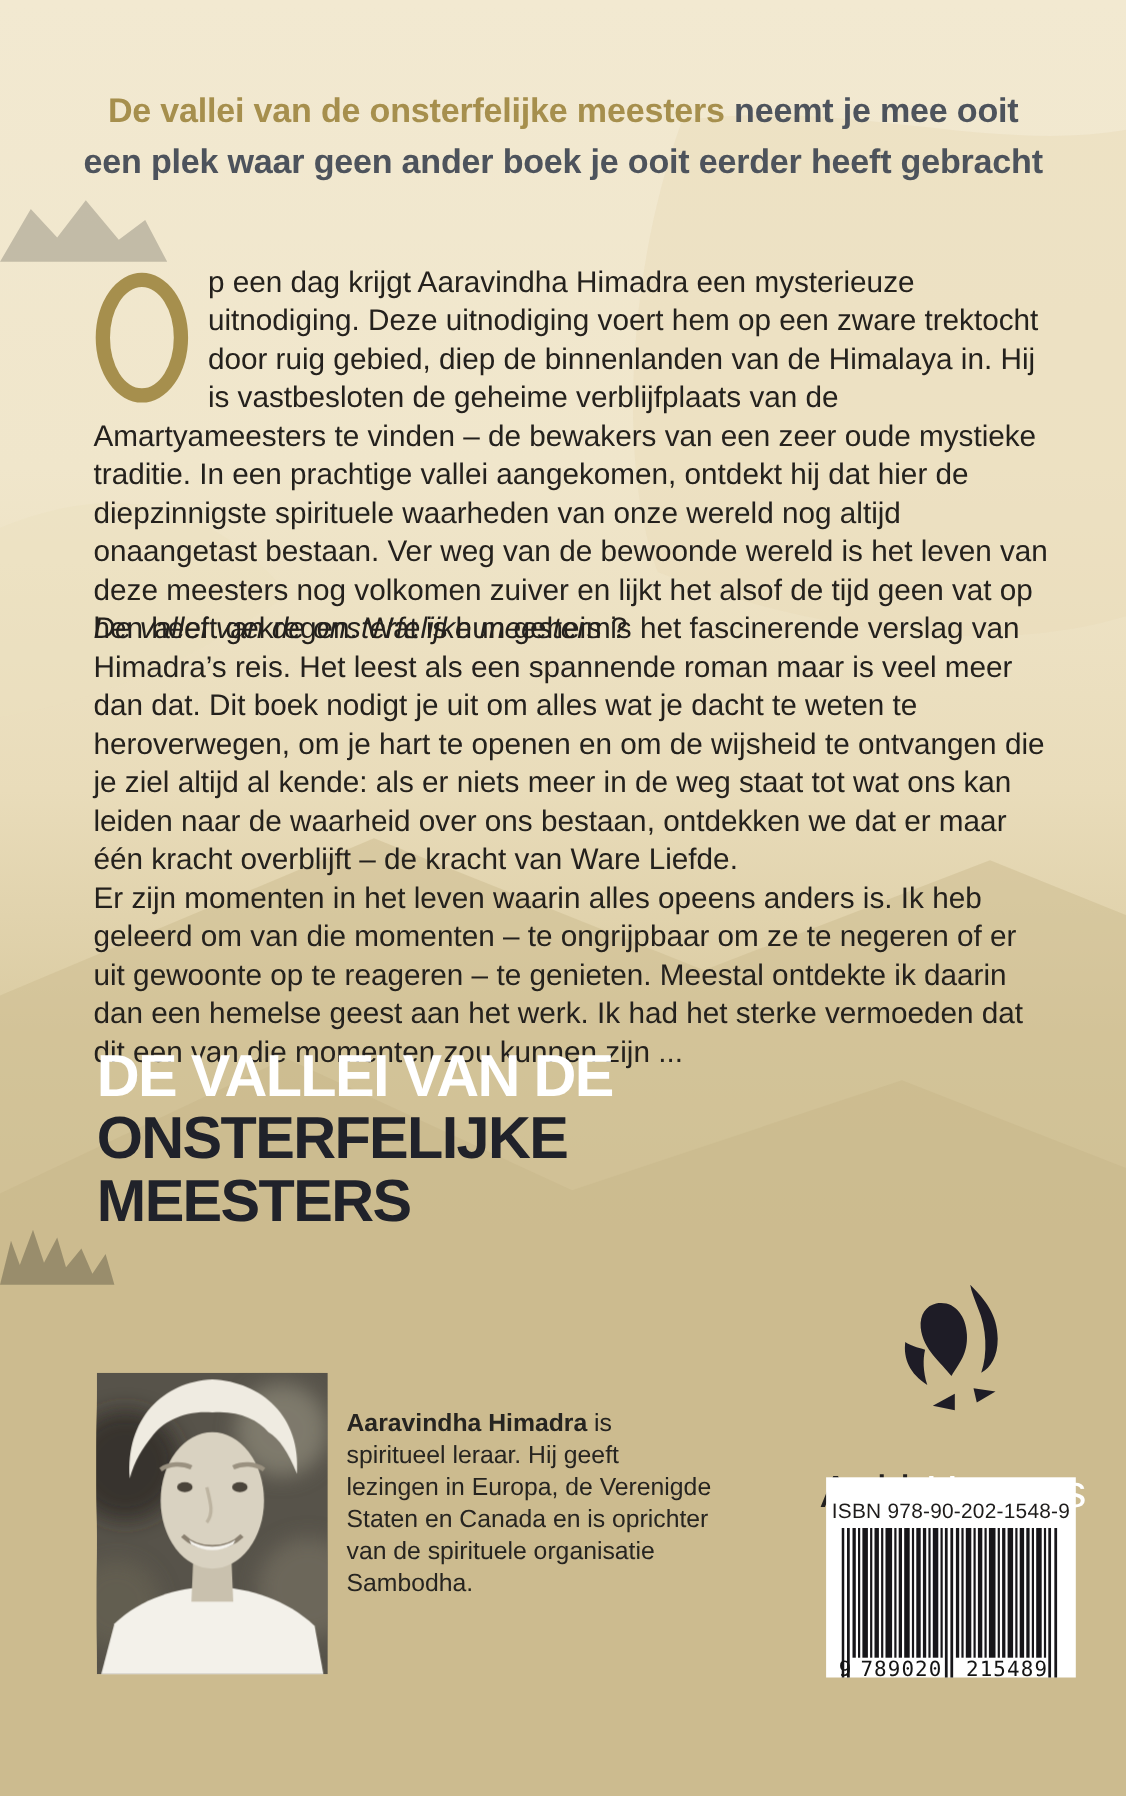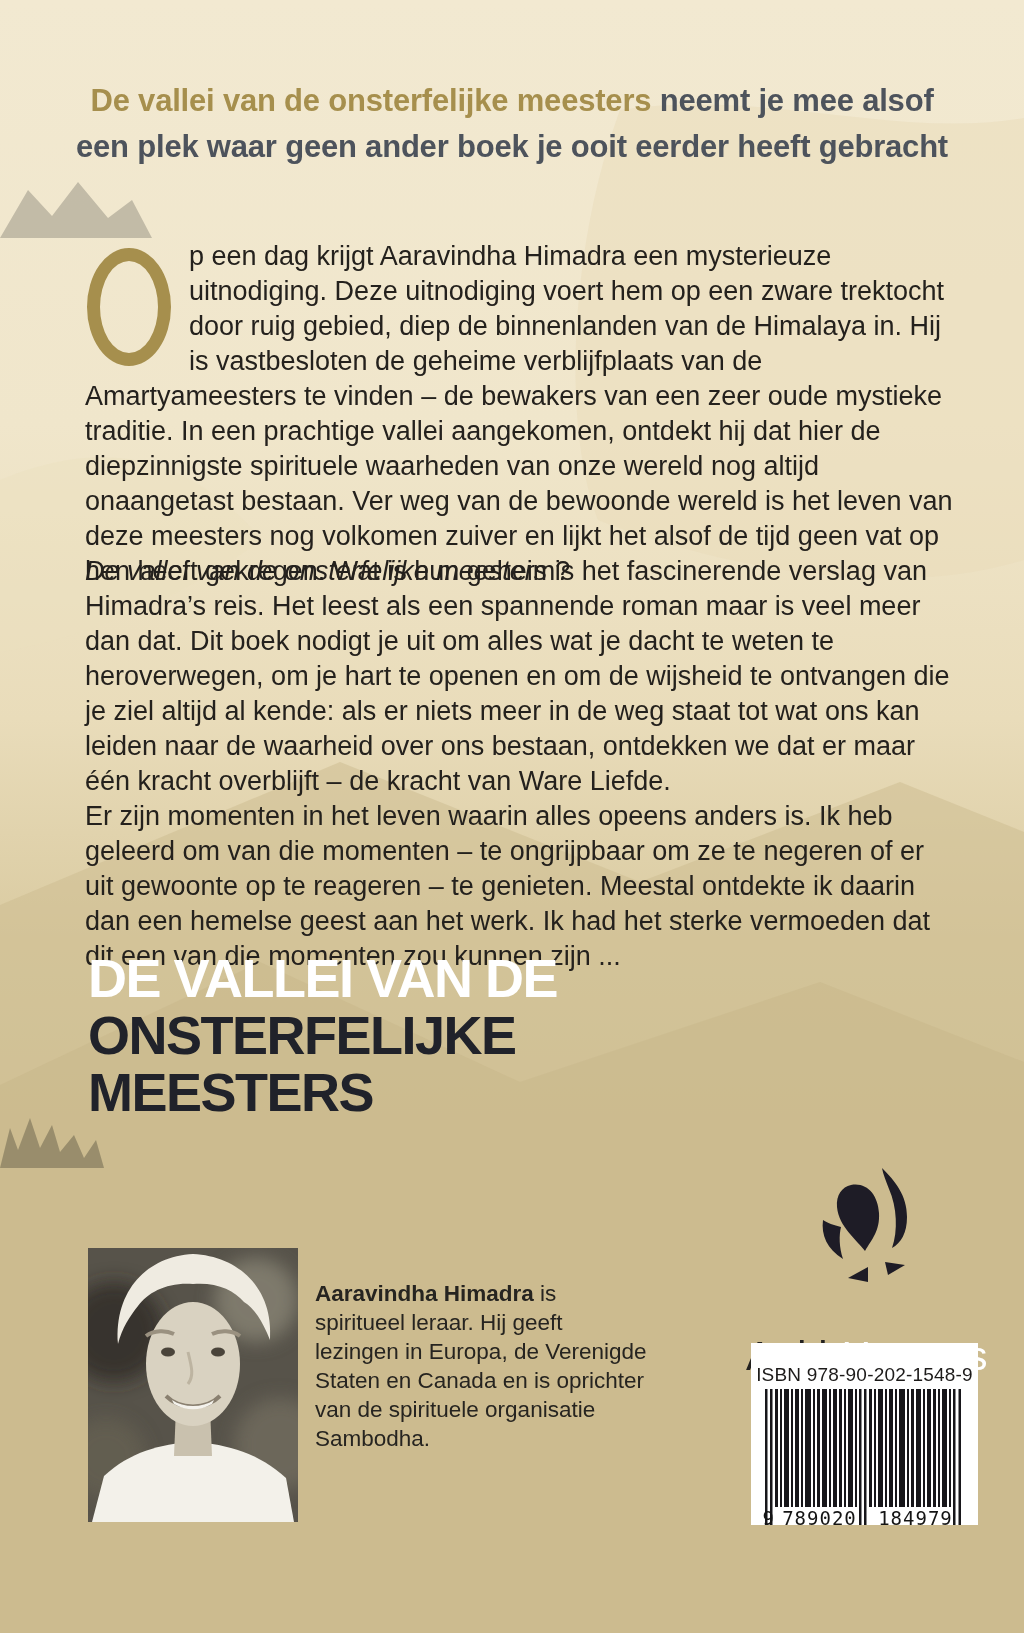--- a/index.html
+++ b/index.html
@@ -70,21 +70,21 @@
   <svg class="bg-art" viewBox="0 0 1024 1633" preserveAspectRatio="none">
     <path d="M620 110 C760 88 900 140 1024 118 L1024 560 C880 604 700 560 598 520 C560 420 572 240 620 110 Z" fill="#e9dcba" opacity="0.5"></path>
     <polygon points="0,238 28,190 52,216 78,182 108,218 132,200 152,238" fill="#8a8577" opacity="0.45"></polygon>
     <path d="M0 480 C120 430 200 468 262 540 C180 600 80 640 0 652 Z" fill="#eadfbe" opacity="0.45"></path>
     <path d="M0 905 L340 762 L640 882 L900 782 L1024 832 L1024 1633 L0 1633 Z" fill="#cdbd92" opacity="0.55"></path>
     <path d="M0 1085 L260 962 L520 1082 L820 982 L1024 1062 L1024 1633 L0 1633 Z" fill="#c6b588" opacity="0.4"></path>
     <polygon points="0,1168 10,1128 18,1150 30,1118 40,1148 52,1125 60,1152 74,1135 84,1158 96,1140 104,1168" fill="#5c5743" opacity="0.45"></polygon>
   </svg>
 
   <div class="headline">
-    <div><span class="gold">De vallei van de onsterfelijke meesters</span><span> neemt je mee alsof</span></div>
+    <div><span class="gold">De vallei van de onsterfelijke meesters</span><span> neemt je mee ooit</span></div>
     <div>een plek waar geen ander boek je ooit eerder heeft gebracht</div>
   </div>
 
   <p class="copy p1"><span class="dropcap">O</span><span>p een dag krijgt Aaravindha Himadra een mysterieuze uitnodiging. Deze uitnodiging voert hem op een zware trektocht door ruig gebied, diep de binnenlanden van de Himalaya in. Hij is vastbesloten de geheime verblijfplaats van de Amartyameesters te vinden – de bewakers van een zeer oude mystieke traditie. In een prachtige vallei aangekomen, ontdekt hij dat hier de diepzinnigste spirituele waarheden van onze wereld nog altijd onaangetast bestaan. Ver weg van de bewoonde wereld is het leven van deze meesters nog volkomen zuiver en lijkt het alsof de tijd geen vat op hen heeft gekregen. Wat is hun geheim?</span></p>
 
   <p class="copy p2"><span class="italic">De vallei van de onsterfelijke meesters</span><span> is het fascinerende verslag van Himadra’s reis. Het leest als een spannende roman maar is veel meer dan dat. Dit boek nodigt je uit om alles wat je dacht te weten te heroverwegen, om je hart te openen en om de wijsheid te ontvangen die je ziel altijd al kende: als er niets meer in de weg staat tot wat ons kan leiden naar de waarheid over ons bestaan, ontdekken we dat er maar één kracht overblijft – de kracht van Ware Liefde.</span></p>
 
   <p class="copy quote">Er zijn momenten in het leven waarin alles opeens anders is. Ik heb geleerd om van die momenten – te ongrijpbaar om ze te negeren of er uit gewoonte op te reageren – te genieten. Meestal ontdekte ik daarin dan een hemelse geest aan het werk. Ik had het sterke vermoeden dat dit een van die momenten zou kunnen zijn ...</p>
 
   <div class="book-title">
@@ -174,18 +174,18 @@
             <rect x="173" y="0" width="2" height="118"></rect>
           <rect x="177" y="0" width="5" height="118"></rect>
             <rect x="184" y="0" width="2" height="118"></rect>
           <rect x="188" y="0" width="2.5" height="136"></rect>
             <rect x="193.5" y="0" width="2.5" height="136"></rect>
         </g>
       </svg>
       <div class="digits">
         <span class="d-first">9</span>
         <span class="d-g1">789020</span>
-        <span class="d-g2">184979</span>
+        <span class="d-g2">215489</span>
       </div>
     </div>
   </div>
 
 </div>
 
 </body></html>

